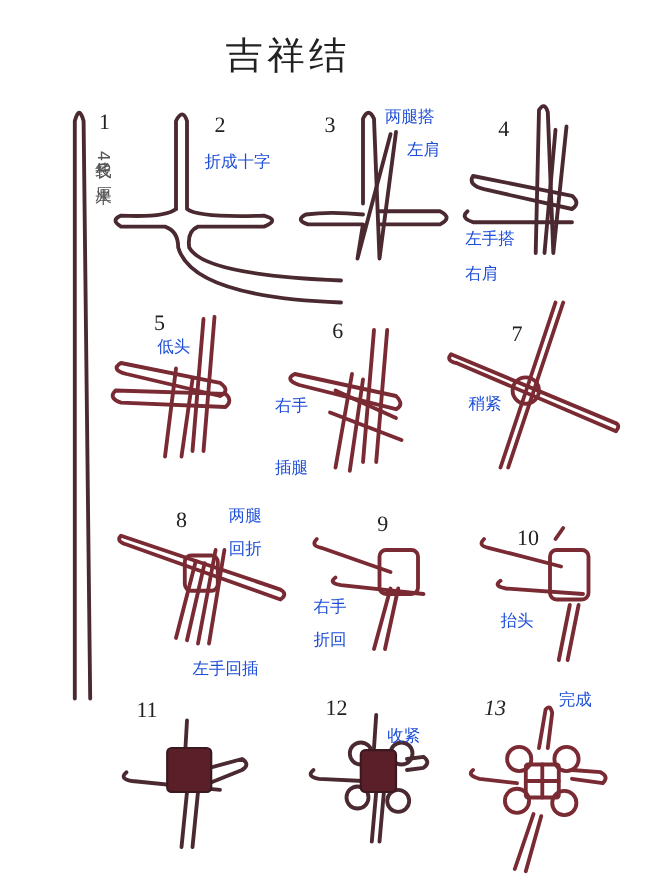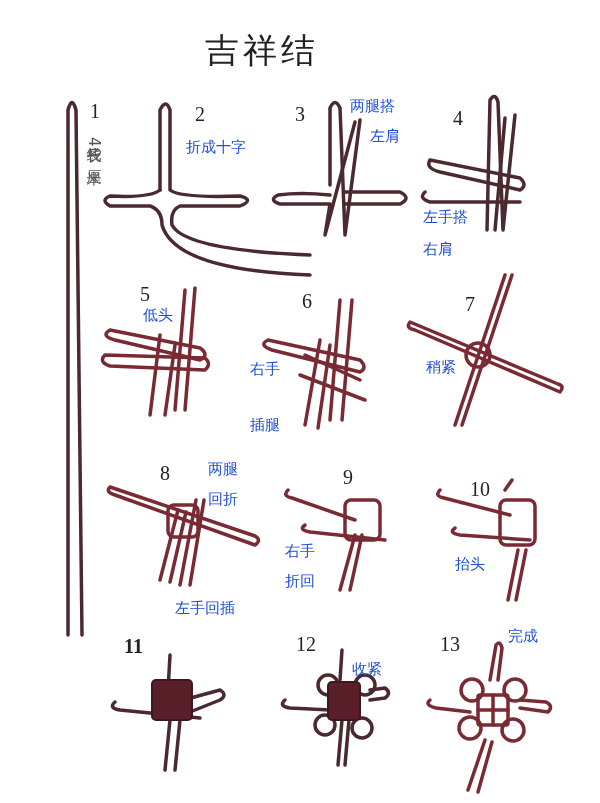--- a/index.html
+++ b/index.html
@@ -141,20 +141,20 @@
 <div class="lbl" style="left:208px;top:460px;">两腿</div>
 <div class="lbl" style="left:208px;top:490px;">回折</div>
 
 <div class="num" style="left:343px;top:466px;">9</div>
 <div class="lbl" style="left:285px;top:542px;">右手</div>
 <div class="lbl" style="left:285px;top:572px;font-family:Liberation Mono, monospace;">折回</div>
 
 <div class="num" style="left:470px;top:466px;margin-top:12px;">10</div>
 <div class="lbl" style="left:455px;top:555px;">抬头</div>
 
-<div class="num" style="left:124px;top:635px;font-weight:bold;">11</div>
+<div class="num" style="left:124px;top:635px;">11</div>
 <div class="lbl" style="left:175px;top:599px;">左手回插</div>
 
 <div class="num" style="left:272px;top:633px;margin-left:24px;">12</div>
 <div class="lbl" style="left:352px;top:632px;margin-top:28px;">收紧</div>
 
-<div class="num" style="left:440px;top:633px;">13</div>
+<div class="num" style="left:440px;top:633px;font-style:italic;">13</div>
 <div class="lbl" style="left:508px;top:627px;text-align:right;">完成</div>
 
 </body></html>

